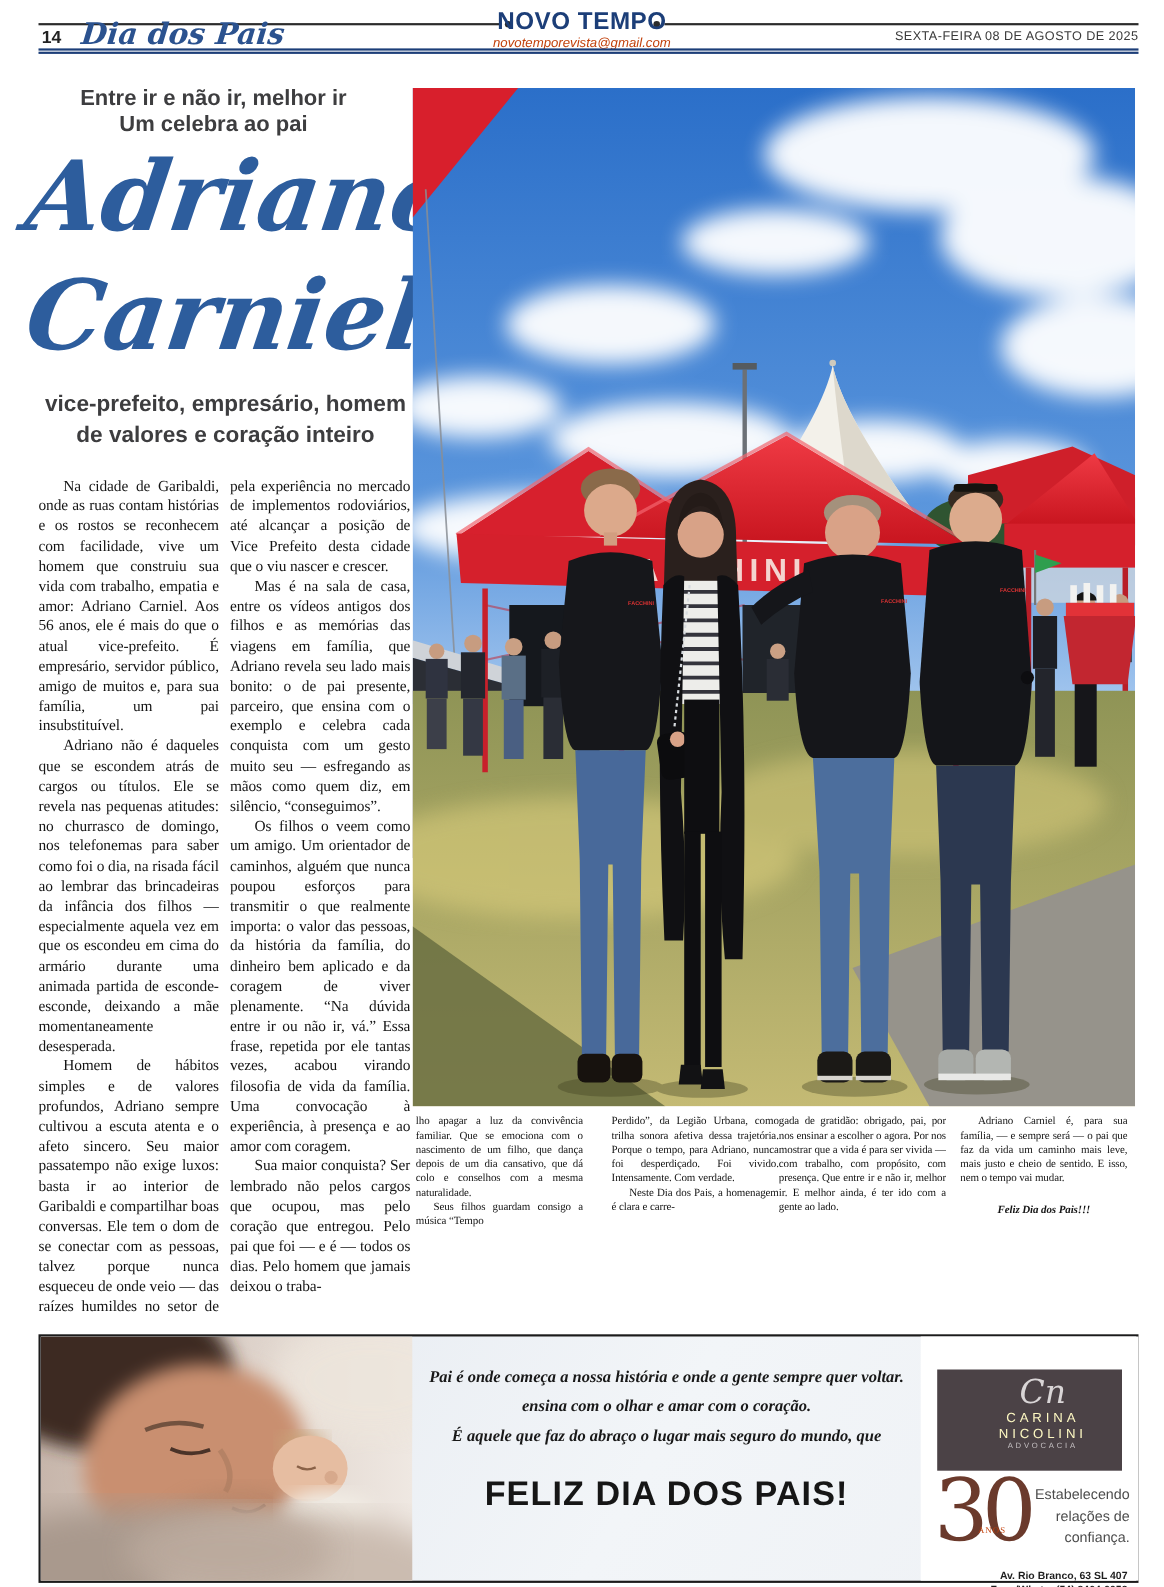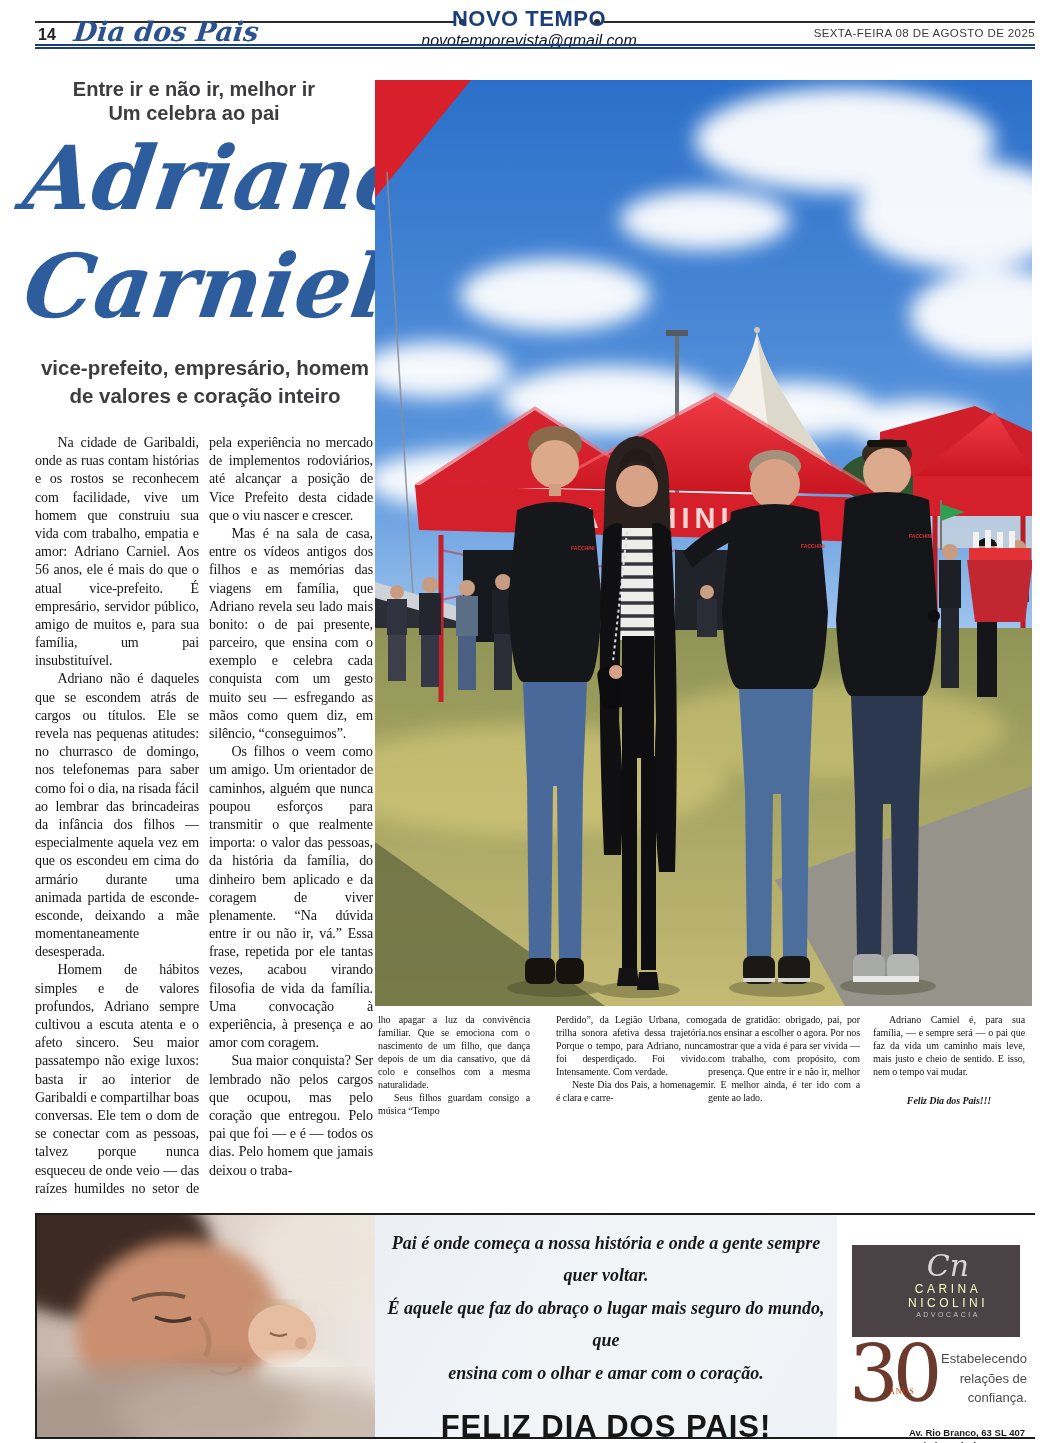--- a/index.html
+++ b/index.html
@@ -6,21 +6,21 @@
   html,body { width:1058px; height:1443px; background:#ffffff; overflow:hidden; }
   body { position:relative; font-family:"Liberation Serif", serif; color:#1b1b1b; }
 
   
   .masthead-rule { position:absolute; top:21px; height:2px; background:#2b2b2b; }
   .masthead-dot  { position:absolute; top:19px; width:6px; height:6px; border-radius:50%; background:#2b2b2b; }
   .masthead-title { position:absolute; top:6px; left:0; width:1058px; text-align:center;
       font-family:"Liberation Sans", sans-serif; font-weight:bold; font-size:22px;
       letter-spacing:.5px; color:#1c3e78; }
   .masthead-email { position:absolute; top:32px; left:0; width:1058px; text-align:center;
-      font-family:"Liberation Sans", sans-serif; font-style:italic; font-size:16px; color:#0f172a; }
+      font-family:"Liberation Sans", sans-serif; font-style:italic; font-size:12px; color:#c2410c; }
   .page-number { position:absolute; top:26px; left:38px;
       font-family:"Liberation Sans", sans-serif; font-weight:bold; font-size:16px; color:#222; }
   .section-title { position:absolute; top:16px; left:74px;
       font-family:"DejaVu Serif", serif; font-style:italic; font-weight:bold;
       font-size:27px; color:#2b528f; transform:skewX(-6deg); }
   .page-date { position:absolute; top:27px; right:23px;
       font-family:"Liberation Sans", sans-serif; font-size:11.5px; letter-spacing:.4px; color:#3a3a3a; }
   .header-doublerule { position:absolute; top:44px; left:35px; width:1000px; height:5px;
       border-top:2px solid #1c3e78; border-bottom:2px solid #1c3e78; }
 
@@ -44,22 +44,22 @@
 
   
   .main-photo { position:absolute; left:375px; top:80px; width:657px; height:926px; overflow:hidden; }
   .main-photo svg { display:block; }
 
   
   .ad { position:absolute; left:35px; top:1213px; width:1000px; height:226px;
       border:2px solid #1b1b1b; background:linear-gradient(120deg,#e3e8ef 0%,#f2f5f8 55%,#eef1f5 100%); }
   .ad-photo { position:absolute; left:0; top:0; width:338px; height:222px; overflow:hidden; }
   .ad-mid { position:absolute; left:338px; top:0; width:462px; height:222px; text-align:center; }
-  .ad-quote { padding-top:12px; font-family:"Liberation Serif", serif; font-style:italic; font-weight:bold;
-      font-size:18px; line-height:1.8; color:#181818; }
+  .ad-quote { padding-top:24px; font-family:"Liberation Serif", serif; font-style:italic; font-weight:bold;
+      font-size:15px; line-height:1.8; color:#181818; }
   .ad-headline { margin-top:20px; font-family:"Liberation Sans", sans-serif; font-weight:bold;
       font-size:31px; letter-spacing:1px; color:#161616; }
   .ad-right { position:absolute; left:800px; top:0; width:198px; height:222px; background:#ffffff; }
   .cn-box { margin:30px auto 0 auto; width:168px; height:92px; background:#4b4246; text-align:center;
       padding-top:6px;padding-left:24px; }
   .cn-logo { font-family:"DejaVu Serif", serif; font-style:italic; font-size:30px; color:#d9d5d6; line-height:1; }
   .cn-name { margin-top:1px; font-family:"Liberation Sans", sans-serif; font-size:12px;
       letter-spacing:3.5px; color:#fef9c3; }
   .cn-area { margin-top:1px; font-family:"Liberation Sans", sans-serif; font-size:7px;
       letter-spacing:2.5px; color:#c4bfc1; }
@@ -405,22 +405,22 @@
       <ellipse cx="262" cy="162" rx="42" ry="22" fill="#f1ece4" filter="url(#ab8)"></ellipse>
       <ellipse cx="80" cy="212" rx="145" ry="58" fill="#a9998d" filter="url(#ab14)"></ellipse>
       <ellipse cx="245" cy="218" rx="135" ry="55" fill="#cbbcb0" filter="url(#ab14)"></ellipse>
       <ellipse cx="170" cy="196" rx="95" ry="40" fill="#baa99c" opacity="0.9" filter="url(#ab14)"></ellipse>
     </svg>
   </div>
 
   <div class="ad-mid">
     <div class="ad-quote">
       <div>Pai é onde começa a nossa história e onde a gente sempre quer voltar.</div>
+      <div>ensina com o olhar e amar com o coração.</div>
       <div>É aquele que faz do abraço o lugar mais seguro do mundo, que</div>
-      <div>ensina com o olhar e amar com o coração.</div>
     </div>
     <div class="ad-headline">FELIZ DIA DOS PAIS!</div>
   </div>
 
   <div class="ad-right">
     <div class="cn-box">
       <div class="cn-logo">Cn</div>
       <div class="cn-name">CARINA NICOLINI</div>
       <div class="cn-area">ADVOCACIA</div>
     </div>

